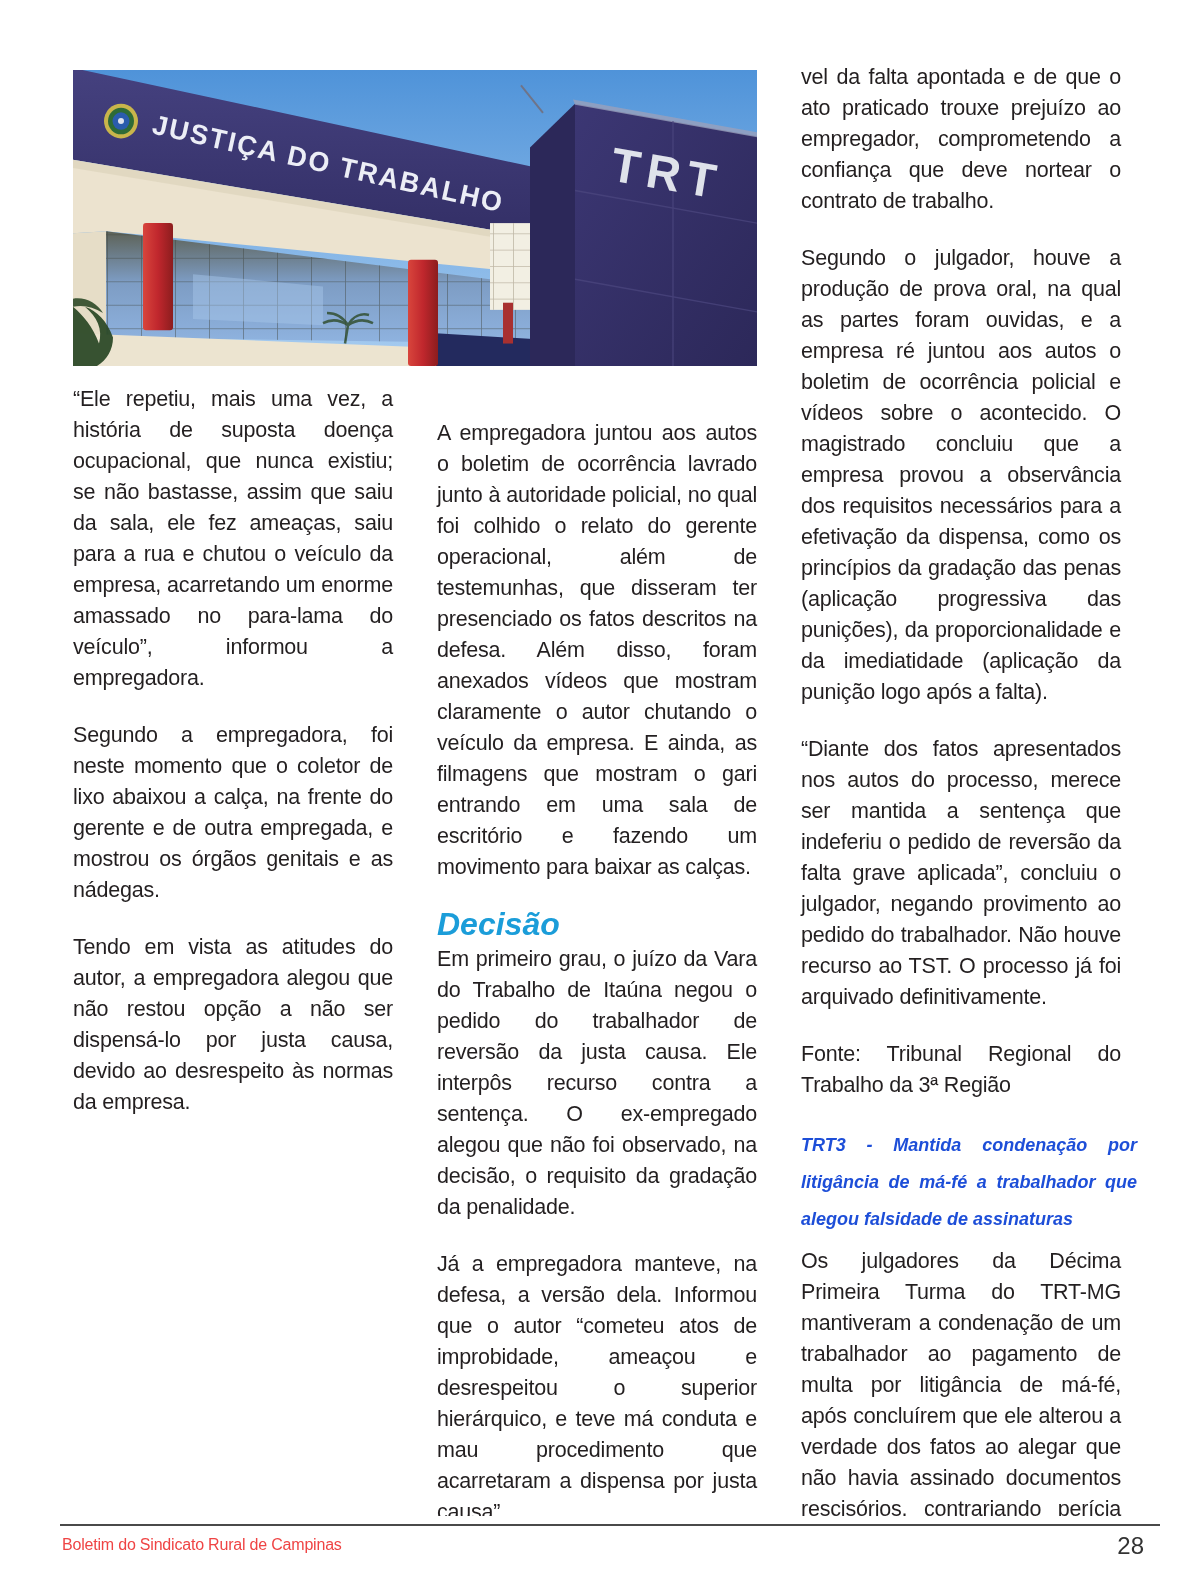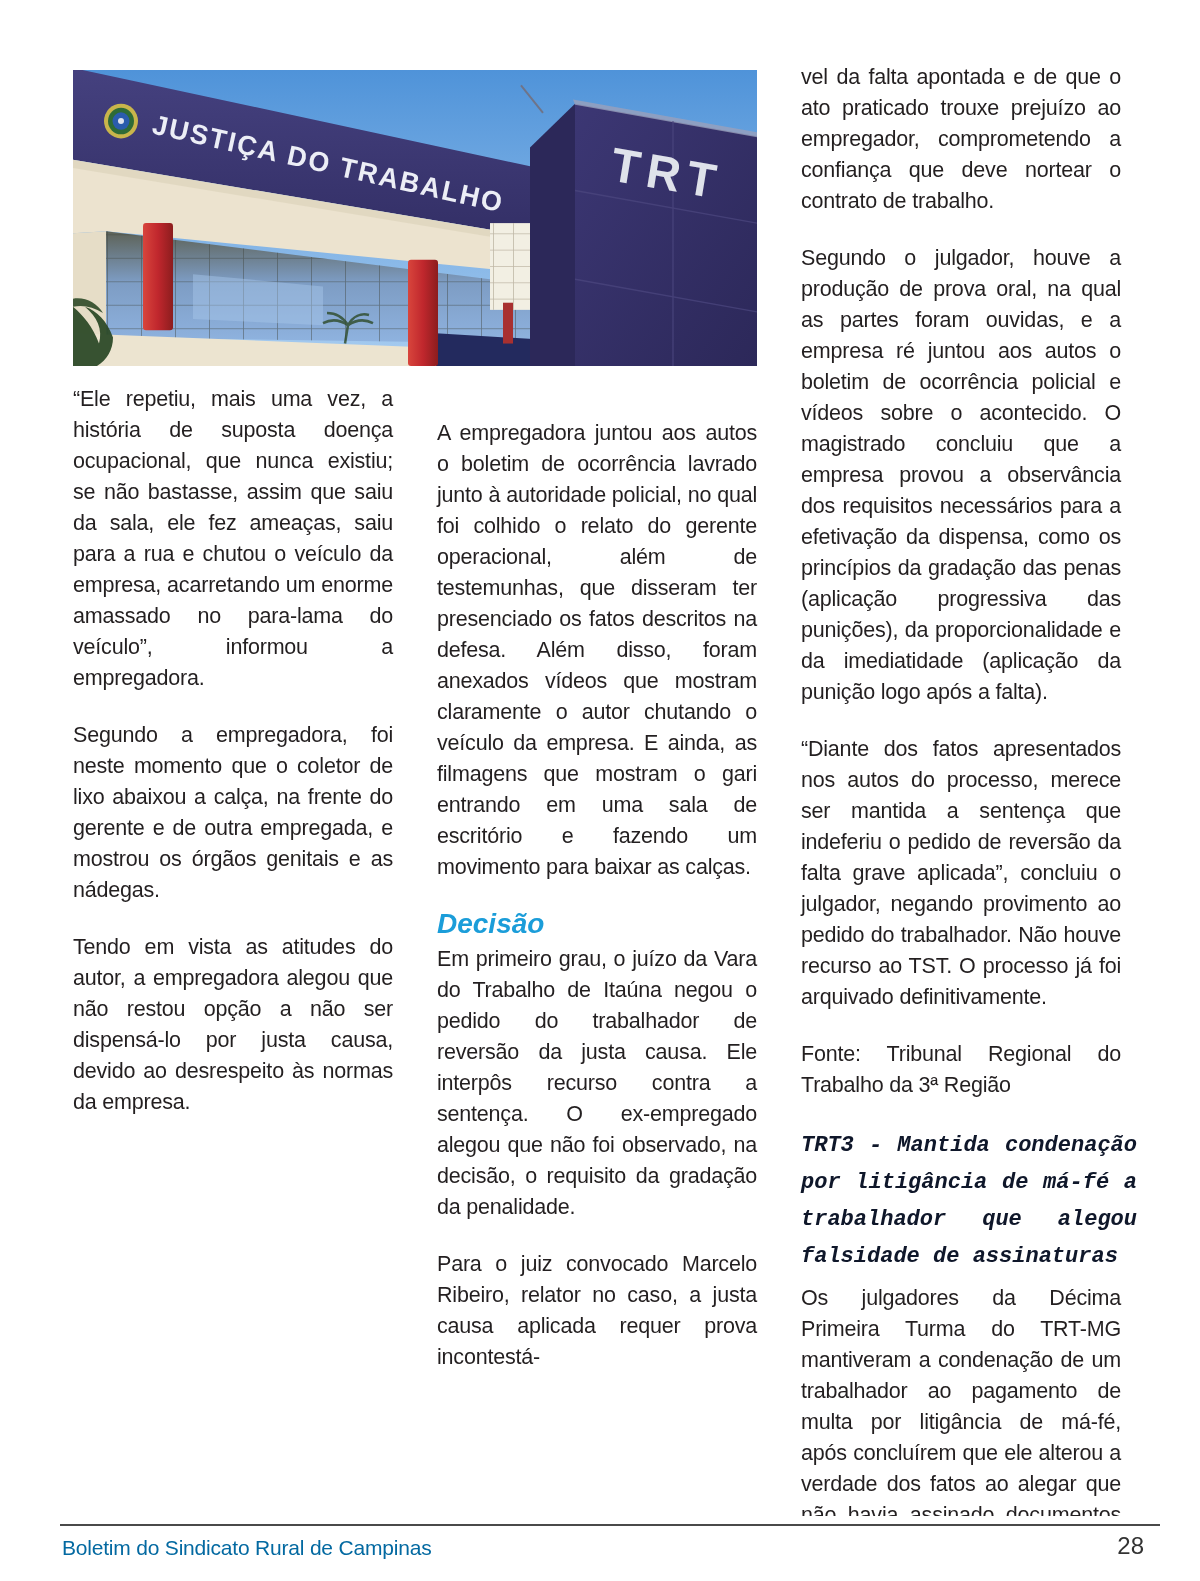--- a/index.html
+++ b/index.html
@@ -23,44 +23,43 @@
     text-align:justify;
     color:#231f20;
   }
   .textcol p{margin:0 16px 26px 0;}
   .col1{left:73px;top:384px;}
   .col2{left:437px;top:418px;}
   .col3{left:801px;top:62px;}
   .h-cyan{
     color:#1b9dd9;
     font-weight:bold;font-style:italic;
-    font-size:28px;line-height:30px;
+    font-size:32px;line-height:30px;
     margin:0 0 5px 0;
     letter-spacing:0;
   }
   .h-green{
-    color:#0f172a;
+    color:#1d4ed8;
     font-weight:bold;font-style:italic;
-    font-size:22px;line-height:37px;
+    font-size:18px;line-height:37px;
     text-align:justify;
     margin:0 0 8px 0;
     letter-spacing:0;
-    font-family:Liberation Mono, monospace;
   }
   .footer-mask{
     position:absolute;left:0;top:1516px;width:1200px;height:65px;
     background:#ffffff;z-index:5;
   }
   .footer-rule{
     position:absolute;left:60px;top:1524px;width:1100px;height:2px;
     background:#4a4a4a;z-index:6;
   }
   .footer-pub{
     position:absolute;left:62px;top:1536px;
-    font-size:21px;color:#0369a1;z-index:6;
+    font-size:16px;color:#ef4444;z-index:6;
     letter-spacing:-0.2px;
   }
   .footer-page{
     position:absolute;right:56px;top:1532px;
     font-size:24px;color:#333333;z-index:6;
   }
 </style>
 </head>
 <body>
 
@@ -160,20 +159,21 @@
   <div class="textcol col1">
     <p>“Ele repetiu, mais uma vez, a história de suposta doença ocupacional, que nunca existiu; se não bastasse, assim que saiu da sala, ele fez ameaças, saiu para a rua e chutou o veículo da empresa, acarretando um enorme amassado no para-lama do veículo”, informou a empregadora.</p>
     <p>Segundo a empregadora, foi neste momento que o coletor de lixo abaixou a calça, na frente do gerente e de outra empregada, e mostrou os órgãos genitais e as nádegas.</p>
     <p>Tendo em vista as atitudes do autor, a empregadora alegou que não restou opção a não ser dispensá-lo por justa causa, devido ao desrespeito às normas da empresa.</p>
   </div>
 
   <div class="textcol col2">
     <p>A empregadora juntou aos autos o boletim de ocorrência lavrado junto à autoridade policial, no qual foi colhido o relato do gerente operacional, além de testemunhas, que disseram ter presenciado os fatos descritos na defesa. Além disso, foram anexados vídeos que mostram claramente o autor chutando o veículo da empresa. E ainda, as filmagens que mostram o gari entrando em uma sala de escritório e fazendo um movimento para baixar as calças.</p>
     <h3 class="h-cyan">Decisão</h3>
     <p>Em primeiro grau, o juízo da Vara do Trabalho de Itaúna negou o pedido do trabalhador de reversão da justa causa. Ele interpôs recurso contra a sentença. O ex-empregado alegou que não foi observado, na decisão, o requisito da gradação da penalidade.</p>
+    <p>Já a empregadora manteve, na defesa, a versão dela. Informou que o autor “cometeu atos de improbidade, ameaçou e desrespeitou o superior hierárquico, e teve má conduta e mau procedimento que acarretaram a dispensa por justa causa”.</p>
     <p>Para o juiz convocado Marcelo Ribeiro, relator no caso, a justa causa aplicada requer prova incontestá-</p>
   </div>
 
   <div class="textcol col3">
     <p>vel da falta apontada e de que o ato praticado trouxe prejuízo ao empregador, comprometendo a confiança que deve nortear o contrato de trabalho.</p>
     <p>Segundo o julgador, houve a produção de prova oral, na qual as partes foram ouvidas, e a empresa ré juntou aos autos o boletim de ocorrência policial e vídeos sobre o acontecido. O magistrado concluiu que a empresa provou a observância dos requisitos necessários para a efetivação da dispensa, como os princípios da gradação das penas (aplicação progressiva das punições), da proporcionalidade e da imediatidade (aplicação da punição logo após a falta).</p>
     <p>“Diante dos fatos apresentados nos autos do processo, merece ser mantida a sentença que indeferiu o pedido de reversão da falta grave aplicada”, concluiu o julgador, negando provimento ao pedido do trabalhador. Não houve recurso ao TST. O processo já foi arquivado definitivamente.</p>
     <p>Fonte: Tribunal Regional do Trabalho da 3ª Região</p>
     <h3 class="h-green">TRT3 - Mantida condenação por litigância de má-fé a trabalhador que alegou falsidade de assinaturas</h3>
     <p>Os julgadores da Décima Primeira Turma do TRT-MG mantiveram a condenação de um trabalhador ao pagamento de multa por litigância de má-fé, após concluírem que ele alterou a verdade dos fatos ao alegar que não havia assinado documentos rescisórios, contrariando perícia grafotécnica determinada no processo.</p>

